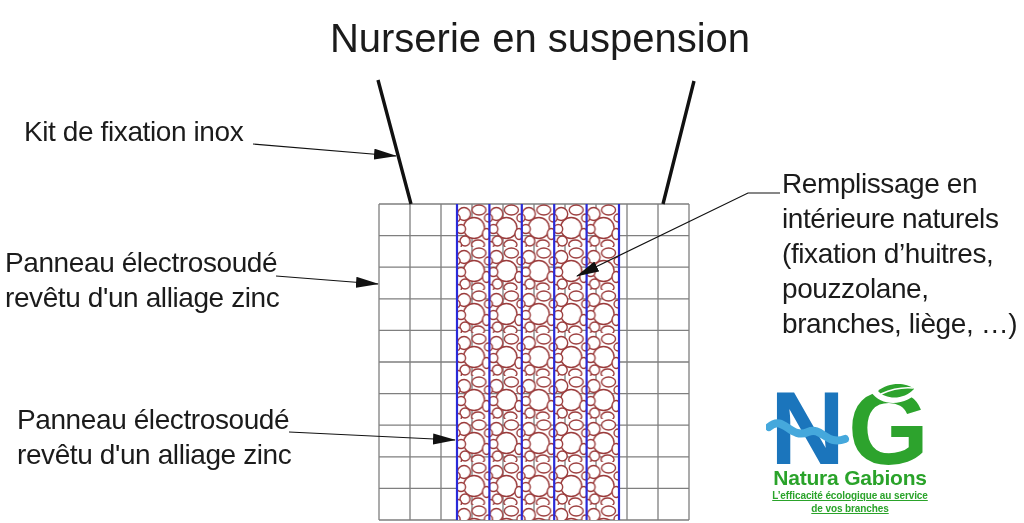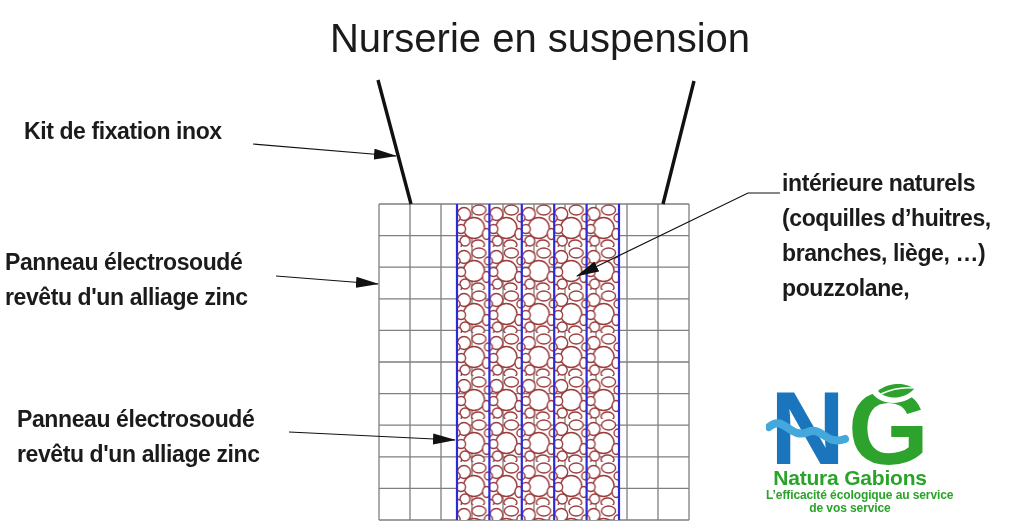--- a/index.html
+++ b/index.html
@@ -4,22 +4,22 @@
 <style>
   html,body{margin:0;padding:0;background:#ffffff;}
   body{width:1024px;height:523px;position:relative;overflow:hidden;
        font-family:"Liberation Sans", sans-serif;}
   .canvas{position:absolute;left:0;top:12px;width:900px;height:523px;background:#fff;}
 
   .title{position:absolute;top:4px;left:309px;width:462px;margin:0;
          text-align:center;font-size:40px;font-weight:400;color:var(--text);
          white-space:nowrap;}
 
-  .label{position:absolute;font-size:23px;line-height:35px;letter-spacing:-0.4px;
-         color:var(--text);white-space:nowrap;font-weight:bold;}
+  .label{position:absolute;font-size:28px;line-height:35px;letter-spacing:-0.4px;
+         color:var(--text);white-space:nowrap;}
   .label-kit{top:102px;left:24px;}
   .label-ext{top:233px;left:5px;}
   .label-int{top:390px;left:17px;}
   .label-remp{top:154px;left:782px;}
 
   .drawing{position:absolute;left:0;top:0;}
 
   .grid-lines{stroke:var(--grid);stroke-width:1.3;fill:none;}
   .inner-panels{stroke:var(--panel_blue);stroke-width:2.2;fill:none;}
   .pebble-tile{stroke:var(--fill_red);stroke-width:1.4;fill:#ffffff;}
@@ -30,22 +30,22 @@
   .logo{position:absolute;left:766px;top:366px;width:168px;text-align:center;}
   .monogram{display:block;}
   .n-letter{fill:var(--logo_blue);font:bold 104px "Liberation Sans", sans-serif;}
   .g-letter{fill:var(--logo_green);font:bold 104px "Liberation Sans", sans-serif;}
   .wave{stroke:var(--logo_wave);stroke-width:8;fill:none;stroke-linecap:round;}
   .leaf-cut{fill:#ffffff;}
   .leaf{fill:var(--logo_green);}
   .leaf-vein{stroke:#ffffff;stroke-width:1.5;fill:none;}
   .logo-name{font-size:21px;font-weight:bold;line-height:22px;margin-top:-1px;
              color:var(--logo_text_green);letter-spacing:-0.2px;white-space:nowrap;}
-  .logo-tagline{font-size:12px;font-weight:bold;line-height:13px;
-                color:var(--logo_text_green);letter-spacing:-0.1px;white-space:nowrap;}
+  .logo-tagline{font-size:10px;font-weight:bold;line-height:13px;
+                color:var(--logo_text_green);letter-spacing:-0.1px;white-space:nowrap;text-decoration:underline;}
 </style>
 </head>
 <body>
 
 <div class="canvas">
 
   <h1 class="title">Nurserie en suspension</h1>
 
   <div class="label label-kit">
     <div>Kit de fixation inox</div>
@@ -55,24 +55,25 @@
     <div>Panneau électrosoudé</div>
     <div>revêtu d'un alliage zinc</div>
   </div>
 
   <div class="label label-int">
     <div>Panneau électrosoudé</div>
     <div>revêtu d'un alliage zinc</div>
   </div>
 
   <div class="label label-remp">
+    <div>Remplissage en</div>
     <div>intérieure naturels</div>
-    <div>(coquilles d’huitres,</div>
+    <div>(fixation d’huitres,</div>
+    <div>pouzzolane,</div>
     <div>branches, liège, …)</div>
-    <div>pouzzolane,</div>
   </div>
 
   <svg class="drawing" width="1024" height="523" viewBox="0 0 1024 523">
     <defs>
       <marker id="arrow" markerUnits="userSpaceOnUse" markerWidth="24" markerHeight="12" refX="22" refY="5.5" orient="auto">
         <path class="arrow-head" d="M0 0 L23 5.5 L0 11 Z"></path>
       </marker>
       <pattern id="pebbles" patternUnits="userSpaceOnUse" x="457" y="192" width="32.4" height="43">
         <g class="pebble-tile">
           <circle cx="17" cy="24" r="10.5"></circle>
@@ -109,16 +110,16 @@
     <svg class="monogram" width="168" height="90" viewBox="0 0 168 90">
       <text class="n-letter" x="4" y="86">N</text>
       <text class="g-letter" x="82" y="86">G</text>
       <path class="wave" d="M3 49 C18 36 24 62 42 54 C56 48 60 68 79 61"></path>
       <path class="leaf-cut" d="M105 14 C116 1 140 0 154 11 C142 28 116 30 105 14 Z"></path>
       <path class="leaf" d="M112 13 C122 4 140 4 148 11 C138 22 120 22 112 13 Z"></path>
       <path class="leaf-vein" d="M115 16 C126 11 136 9 147 10"></path>
     </svg>
     <div class="logo-name">Natura Gabions</div>
     <div class="logo-tagline">L’efficacité écologique au service</div>
-    <div class="logo-tagline">de vos service</div>
+    <div class="logo-tagline">de vos branches</div>
   </div>
 
 </div>
 
 </body></html>

